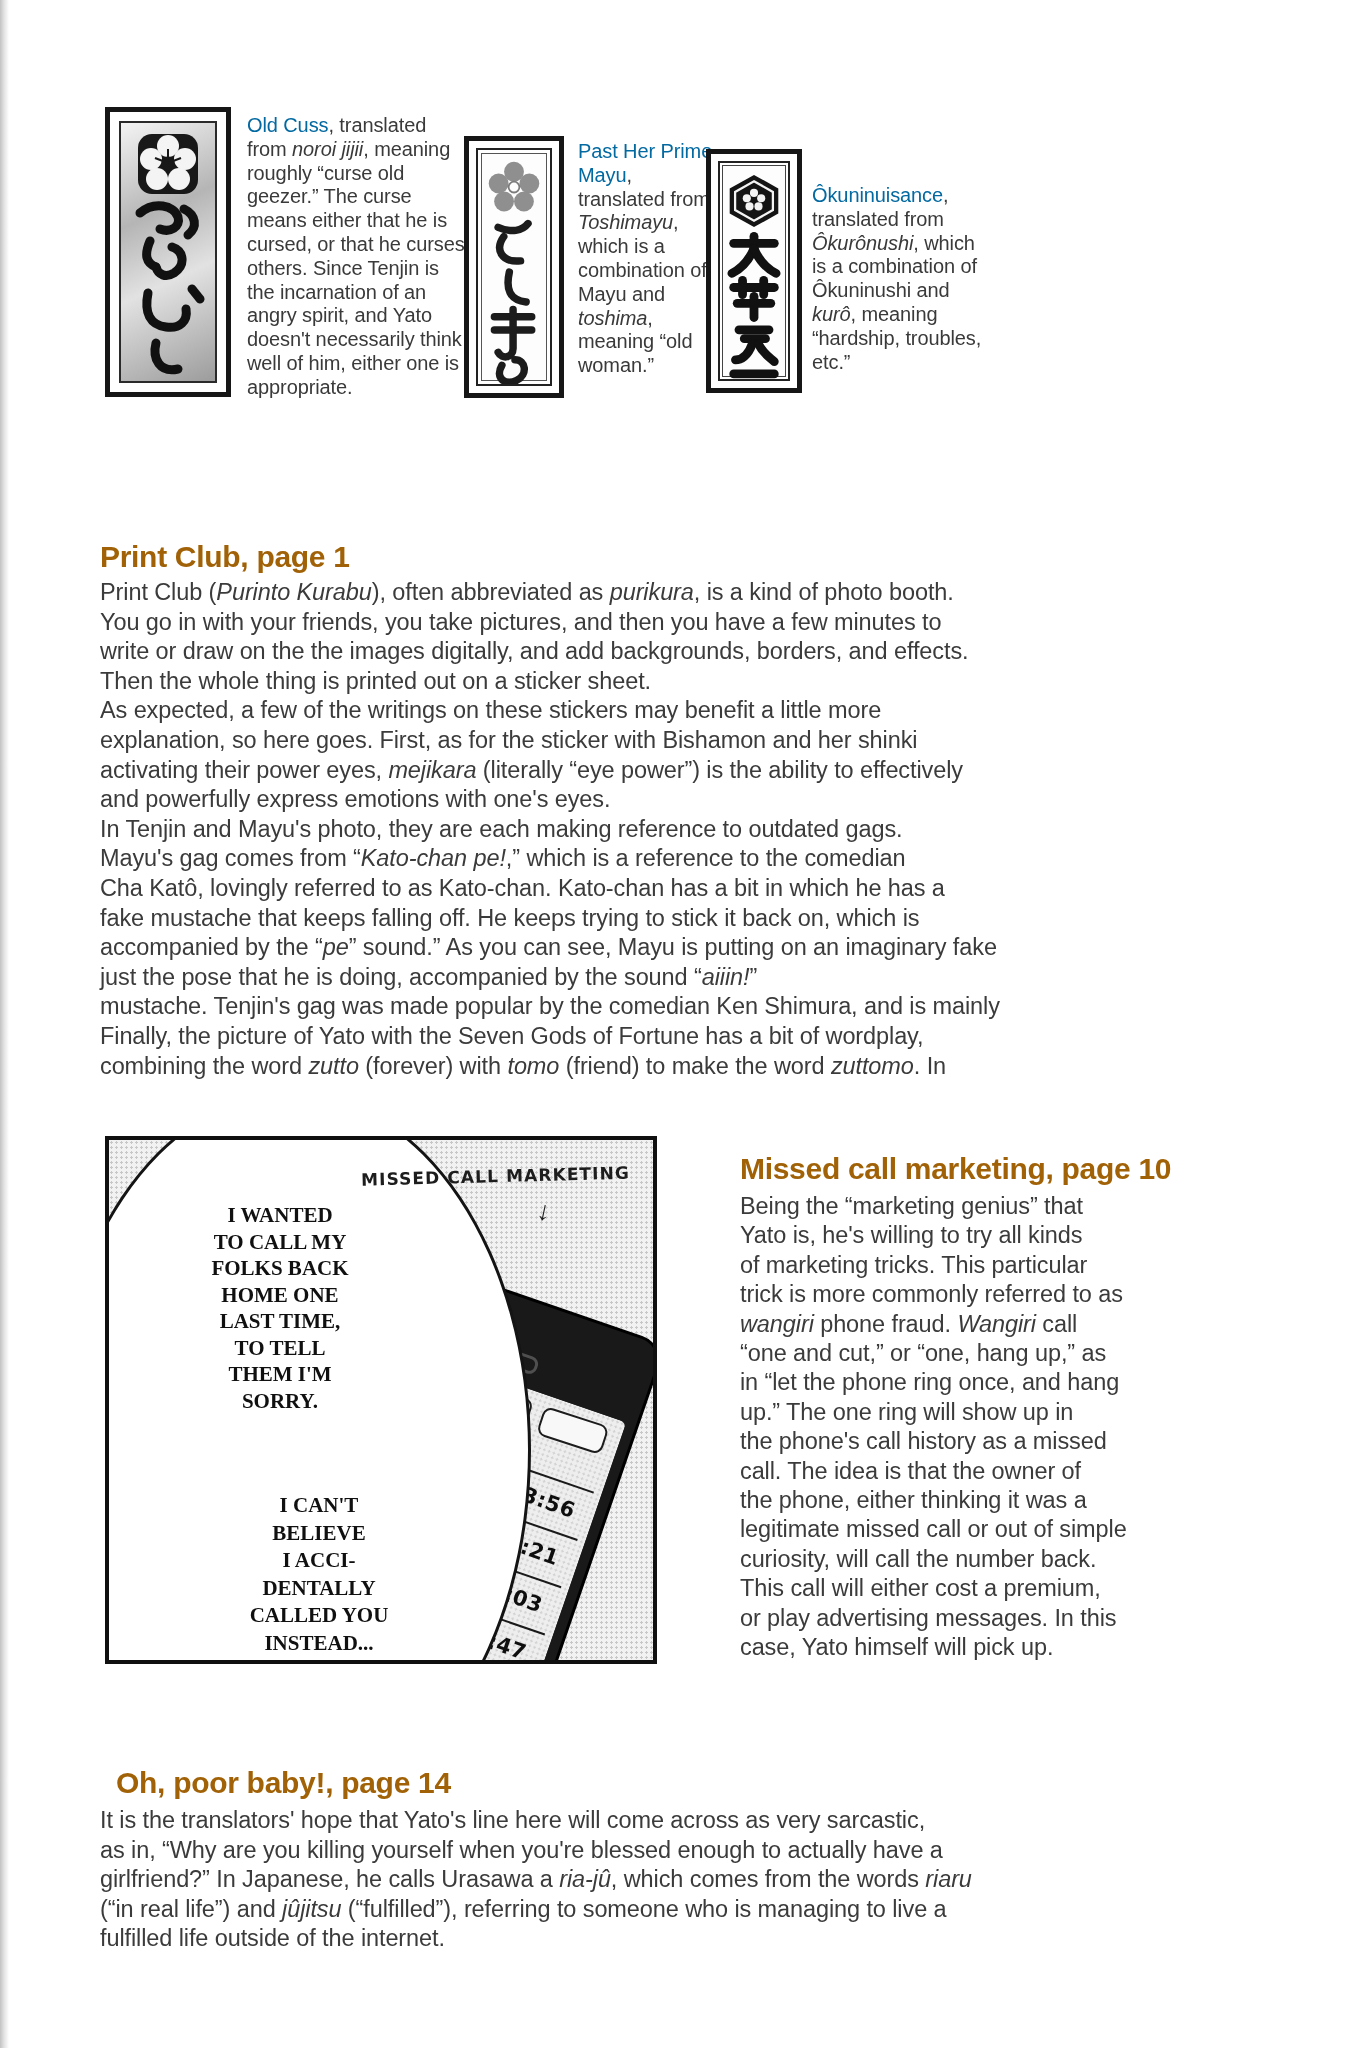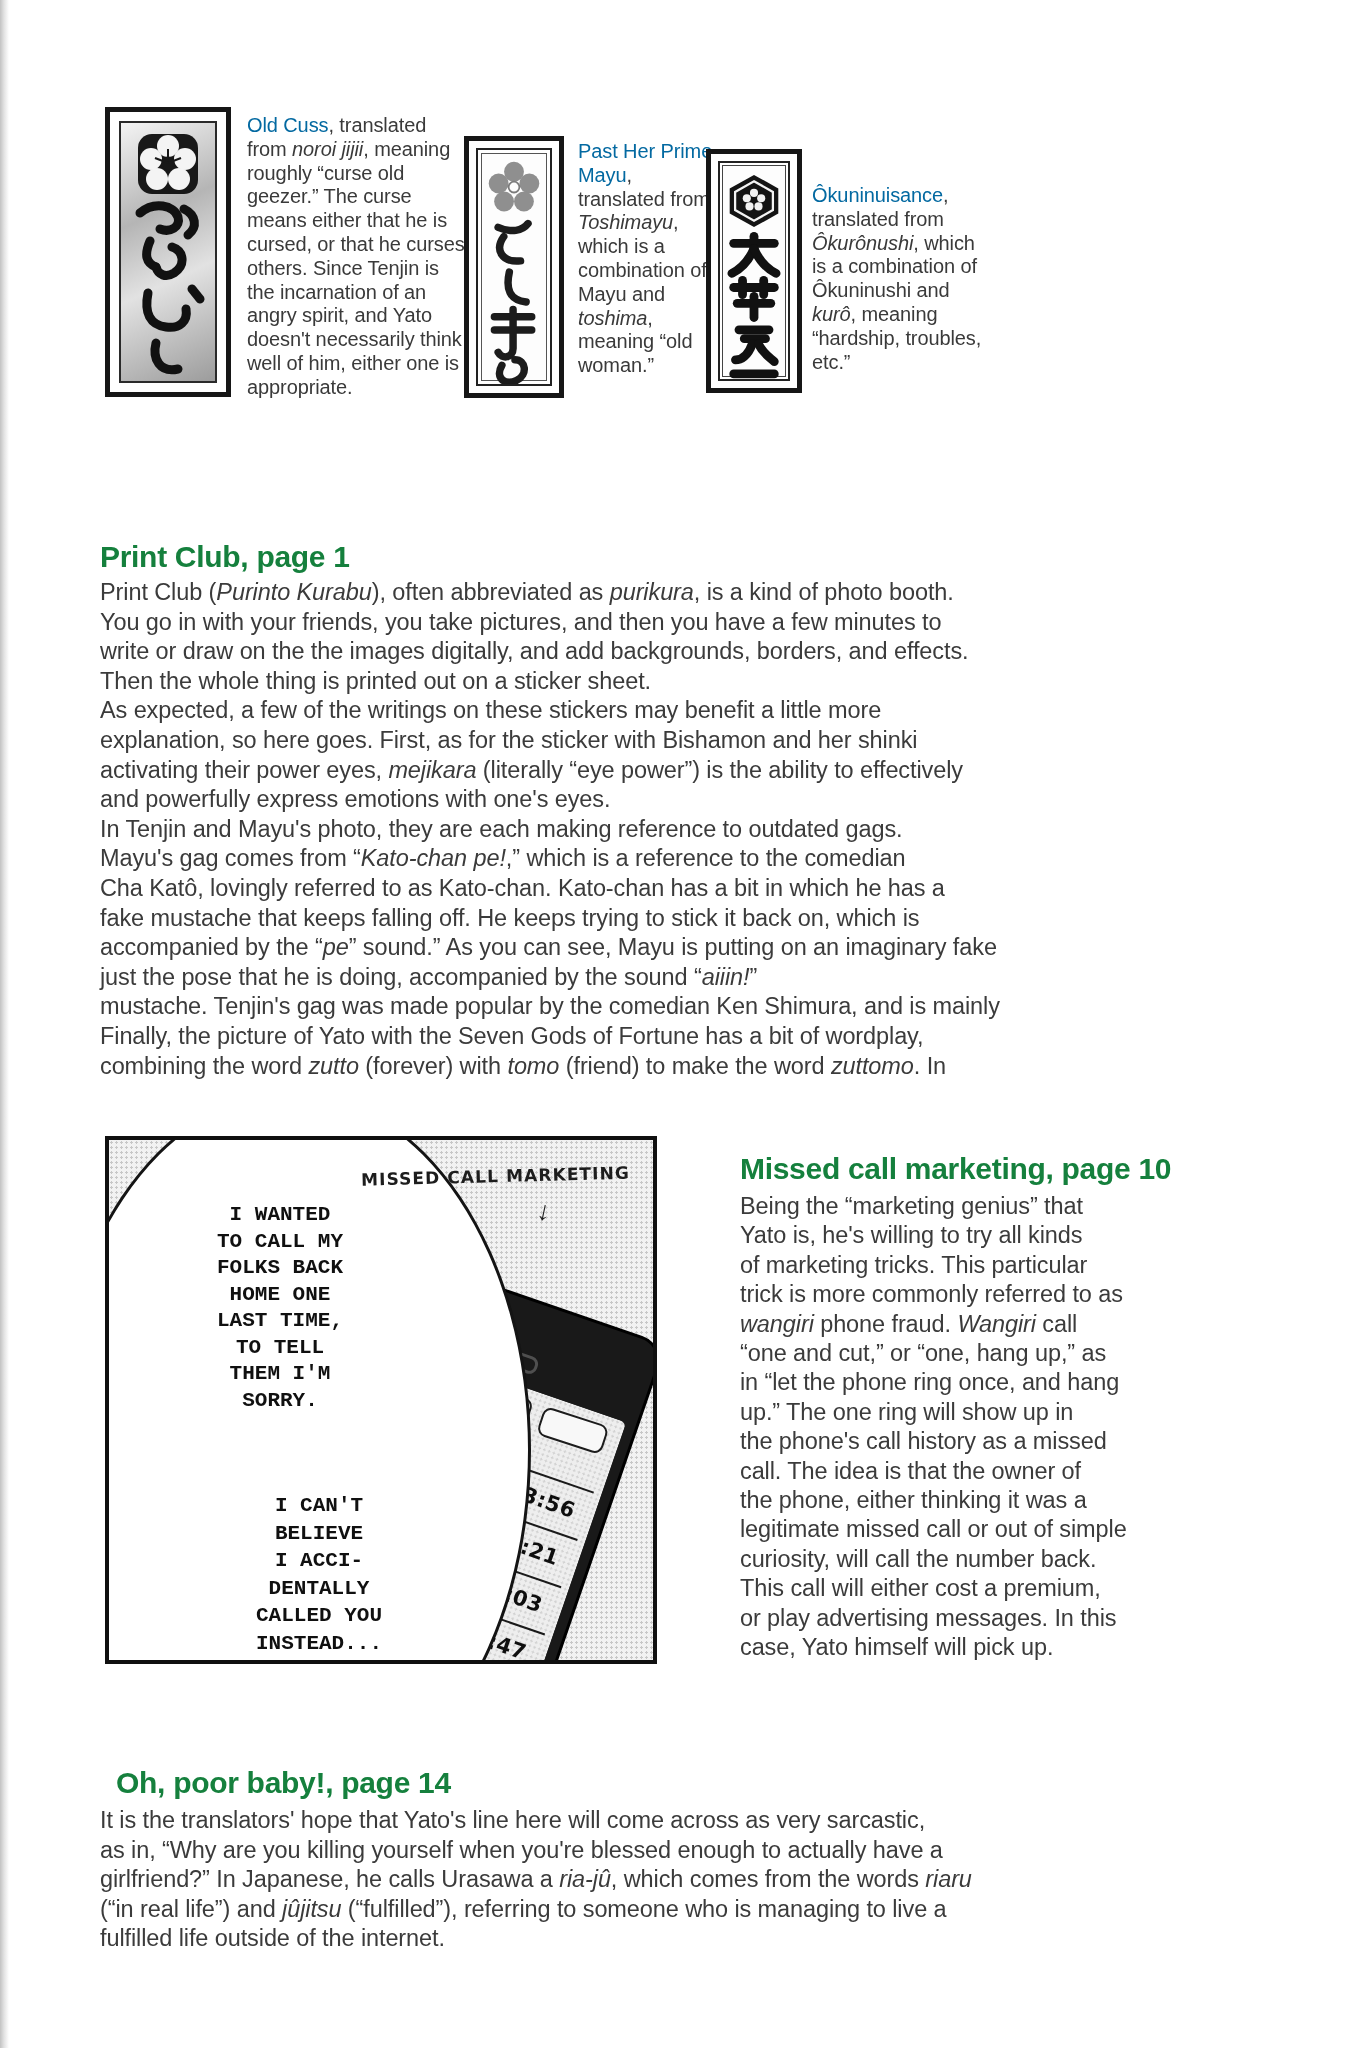--- a/index.html
+++ b/index.html
@@ -18,36 +18,36 @@
     background:linear-gradient(155deg,#f4f4f4 0%,#b5b5b5 35%,#e2e2e2 60%,#9c9c9c 100%);}
   .b2-inner{left:7px;top:7px;right:7px;bottom:7px;border:2px solid #222;box-shadow:inset 0 0 0 3px #fff, inset 0 0 0 4px #555;background:#fdfdfd;}
   .b3-inner{left:7px;top:7px;right:7px;bottom:7px;border:2px solid #222;box-shadow:inset 0 0 0 2px #fff, inset 0 0 0 3px #444;background:#fdfdfd;}
   .crest{display:block;margin:10px auto 2px auto;}
   .callig{display:block;margin:0 auto;}
   
   .note{font-size:20px;line-height:23.8px;color:#3a3a3a;letter-spacing:-0.1px;}
   .it{font-style:italic;}
   .bd{font-weight:normal;color:#0369a1;}
   
-  .h1{font-size:30px;font-weight:bold;color:#15803d;letter-spacing:-0.3px;}
+  .h1{font-size:30px;font-weight:bold;color:#a16207;letter-spacing:-0.3px;}
   .para{font-size:23.5px;line-height:29.6px;color:#3b3b3b;letter-spacing:-0.1px;}
   .para .pline{white-space:pre-wrap;}
   .col{font-size:23.5px;line-height:29.4px;}
   
   .panel{left:105px;top:1136px;width:552px;height:528px;border:4px solid #101010;
     box-sizing:border-box;overflow:hidden;
     background-color:#f2f2f2;
     background-image:radial-gradient(#c7c7c7 1px, rgba(0,0,0,0) 1.15px);
     background-size:5px 5px;}
   .caption{left:252px;top:26px;width:280px;font-family:"DejaVu Sans",sans-serif;
     font-weight:700;font-size:17px;letter-spacing:1.1px;color:#1d1d1d;transform:rotate(-1.5deg);z-index:3;}
   .cap-arrow{left:428px;top:56px;font-size:27px;font-weight:700;color:#1d1d1d;transform:rotate(12deg);z-index:3;}
   .bubble{left:-58px;top:-48px;width:474px;height:710px;background:#ffffff;
     border:3px solid #141414;border-radius:50%;z-index:2;}
-  .bubtxt{z-index:3;text-align:center;font-family:Liberation Mono, monospace;
+  .bubtxt{z-index:3;text-align:center;font-family:Liberation Serif, serif;
     font-weight:600;color:#101010;}
   .bub1{left:28px;top:62px;width:286px;font-size:21px;line-height:26.5px;}
   .bub2{left:92px;top:352px;width:236px;font-size:21px;line-height:27.5px;}
   
   .phone{left:208px;top:92px;width:362px;height:620px;z-index:1;
     background:#191919;border:3px solid #000;border-radius:26px;
     transform:rotate(19deg);transform-origin:20px 20px;box-sizing:border-box;padding:10px;}
   .bezel{position:relative;height:74px;}
   .camera{position:absolute;left:118px;top:16px;width:16px;height:16px;border:3px solid #4f4f4f;border-radius:50%;}
   .speaker{position:absolute;left:150px;top:42px;width:78px;height:12px;border:3px solid #4f4f4f;border-radius:8px;}

